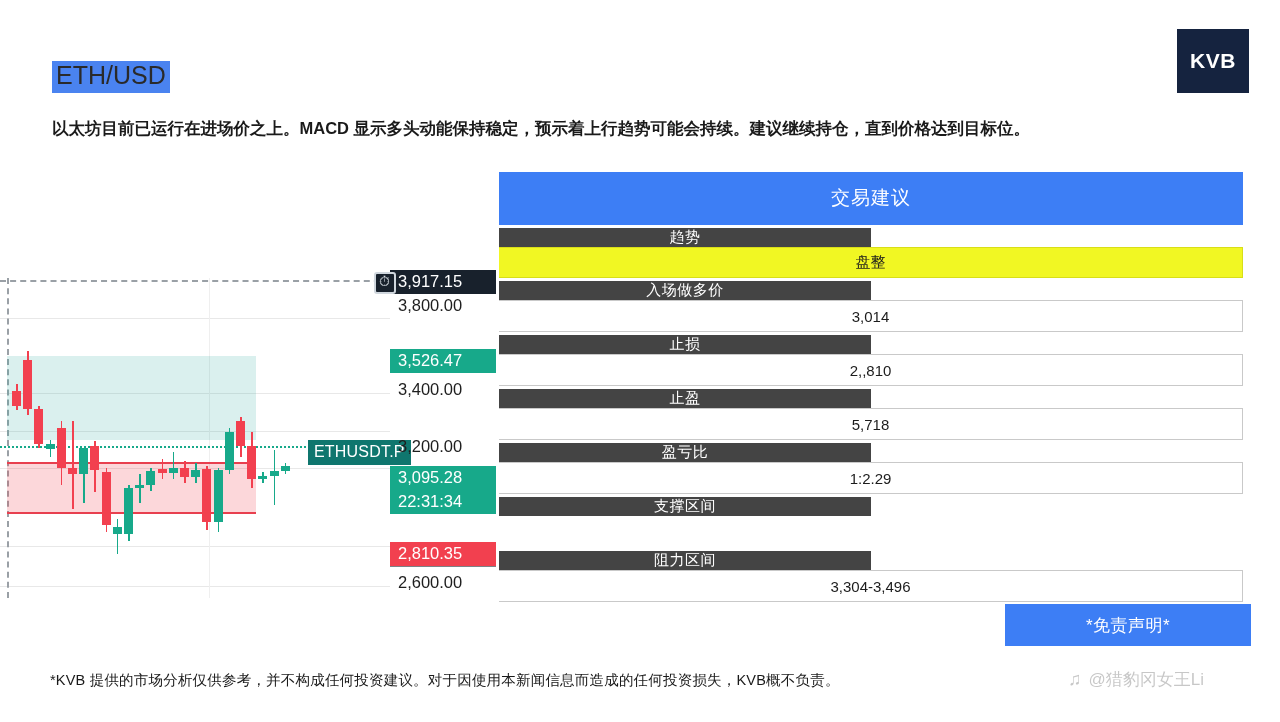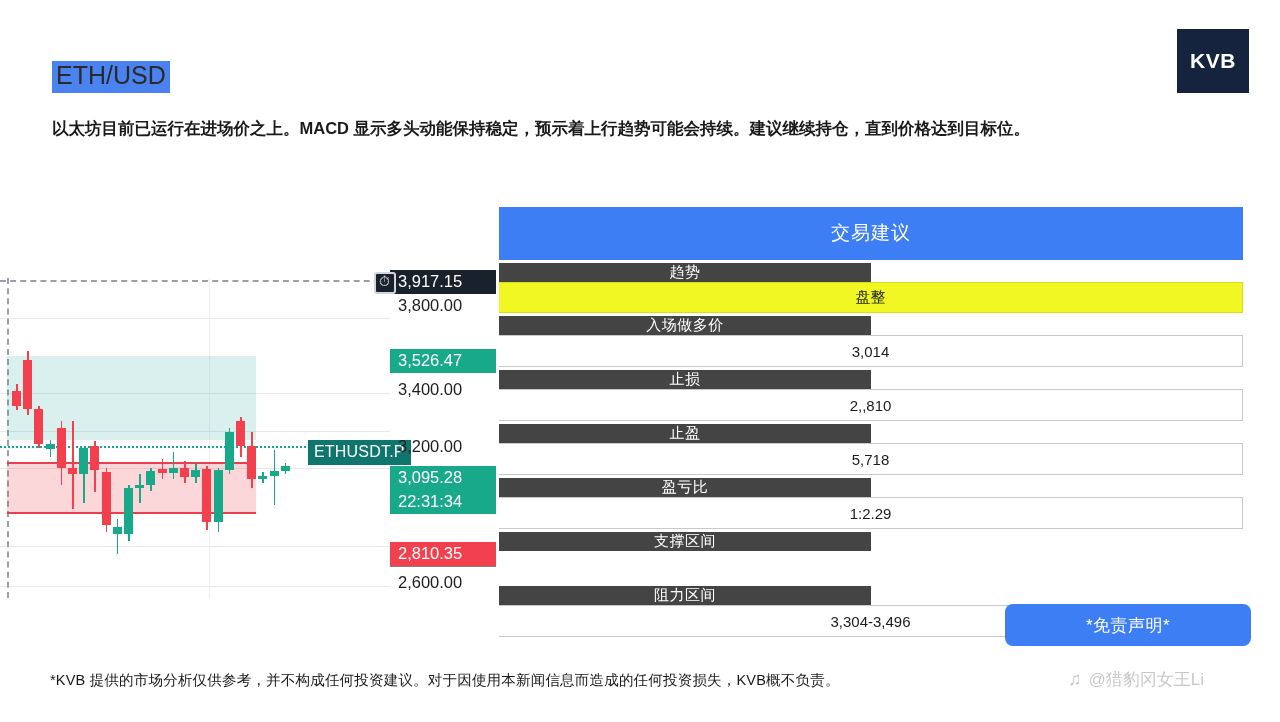--- a/index.html
+++ b/index.html
@@ -214,21 +214,20 @@
     top: 172px;
     width: 744px;
   }
   #table-title {
     background: #3d7ef5;
     color: #ffffff;
     font-size: 19px;
     text-align: center;
     padding: 13px 0 14px 0;
     letter-spacing: 1px;
-    margin-top: 35px;
   }
   .t-row {
     display: flex;
     margin-top: 3px;
     flex-direction: column;
   }
   .t-label {
     width: 372px;
     background: #444444;
     color: #ffffff;
@@ -264,21 +263,20 @@
     top: 604px;
     width: 246px;
     height: 42px;
     background: #3d7ef5;
     color: #ffffff;
     font-size: 17px;
     display: flex;
     align-items: center;
     justify-content: center;
     letter-spacing: 0.5px;
-    border-radius: 8px;
   }
   #footer-note {
     position: absolute;
     left: 50px;
     top: 671px;
     font-size: 14.5px;
     color: #1a1a1a;
     letter-spacing: 0.2px;
   }
   #watermark {

